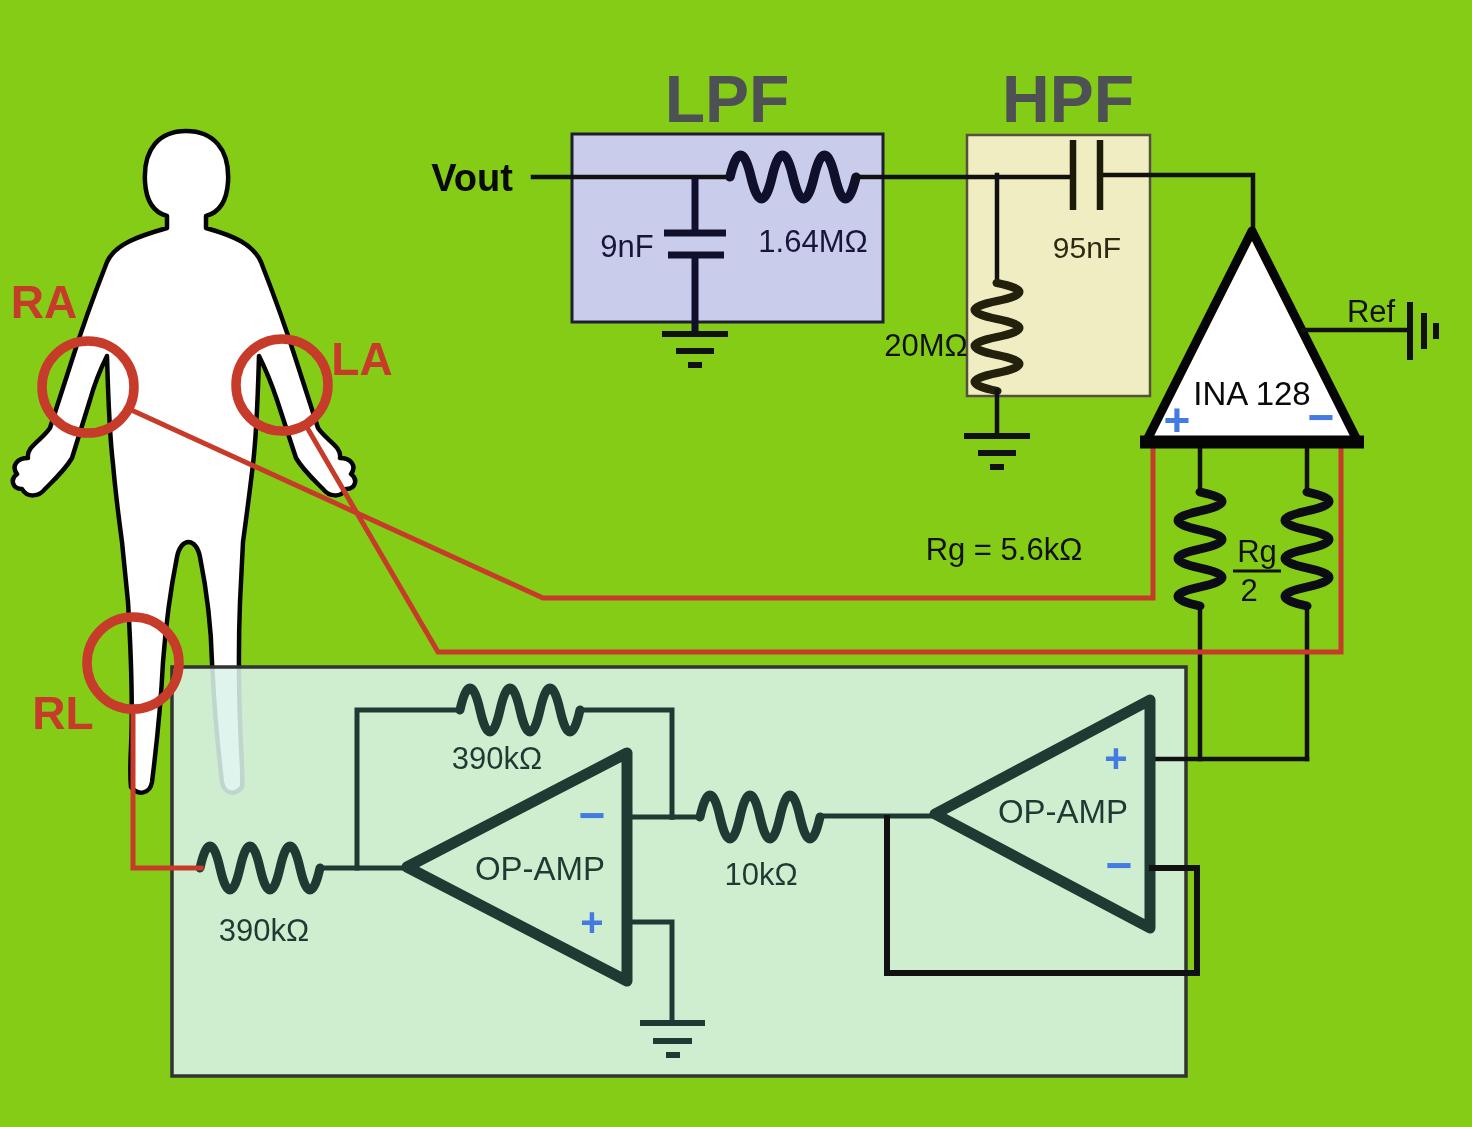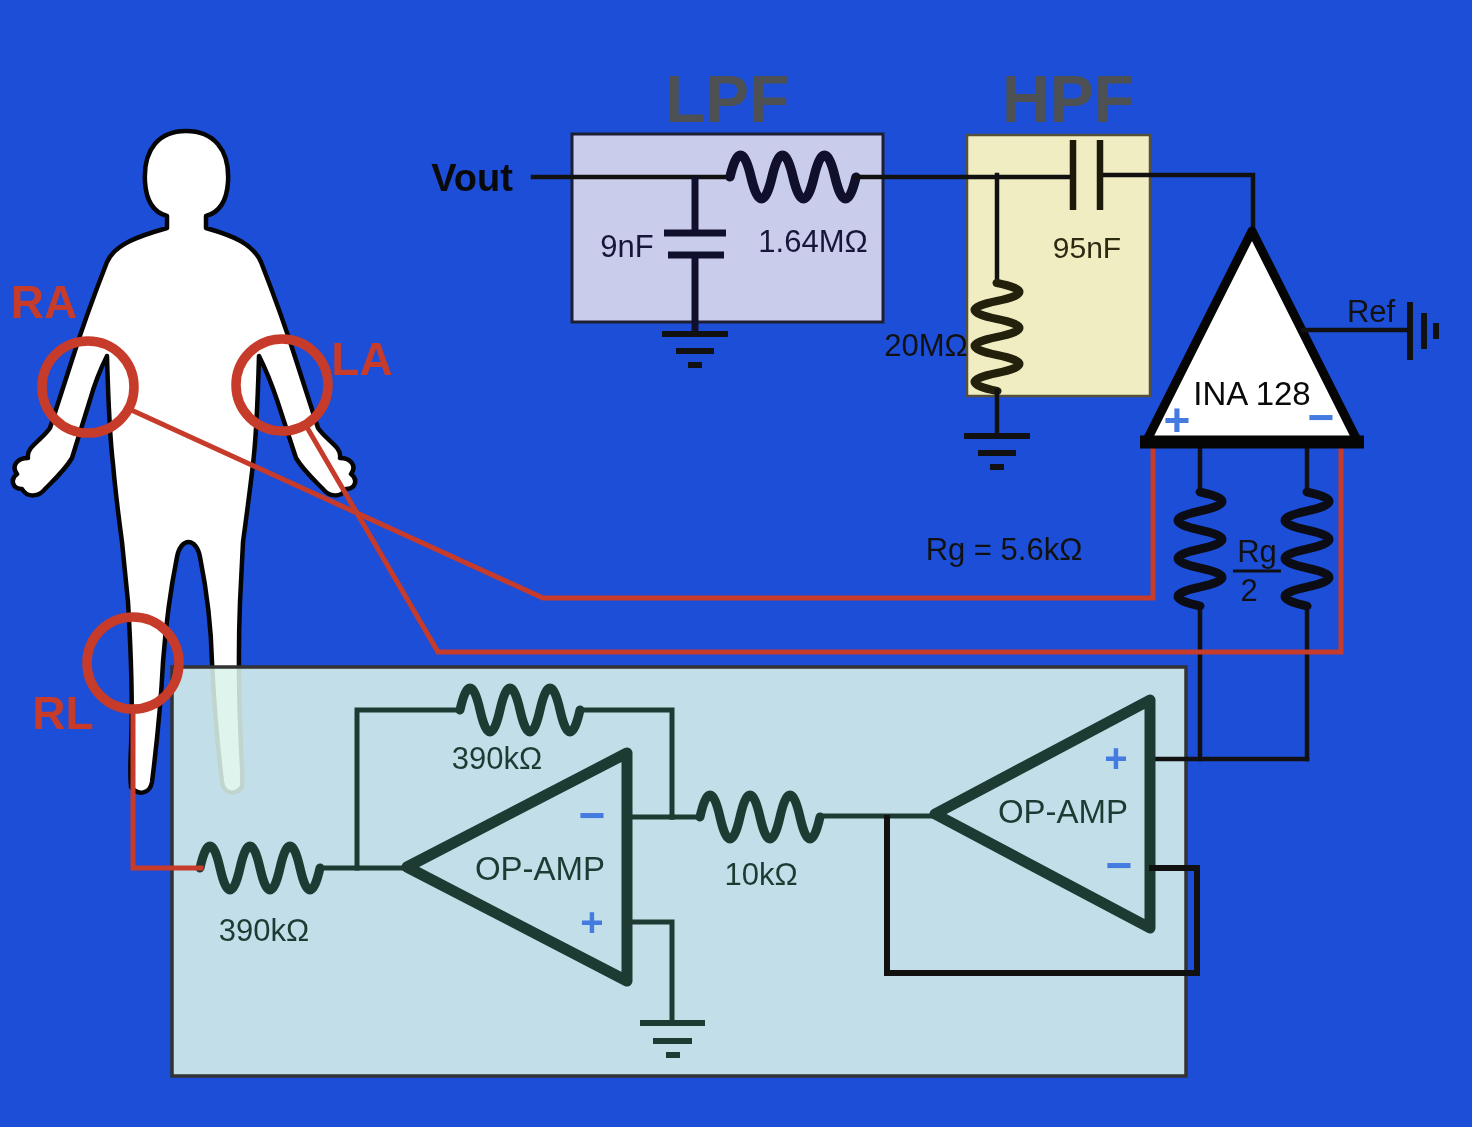--- a/index.html
+++ b/index.html
@@ -1,16 +1,16 @@
 <!DOCTYPE html>
 <html><head>
 <meta charset="utf-8">
 <style>
   html,body{margin:0;padding:0;background:#ffffff;}
-  .stage{position:relative;width:1472px;height:1127px;background:#1d4ed8;overflow:hidden;
+  .stage{position:relative;width:1472px;height:1127px;background:#84cc16;overflow:hidden;
          font-family:"Liberation Sans",sans-serif;}
   svg{display:block;}
   text{font-family:"Liberation Sans",sans-serif;}
   .t-title{font-size:66px;font-weight:bold;fill:#4d5154;}
   .t-vout{font-size:38px;font-weight:bold;fill:#0a0a0a;}
   .t-elec{font-size:46px;font-weight:bold;fill:#c63b2a;}
   .t-lab{font-size:31px;fill:#111111;}
   .t-lab-navy{font-size:31px;fill:#16163a;}
   .t-lab-olive{font-size:30px;fill:#2c2a12;}
   .t-lab-green{font-size:31px;fill:#1e3b33;}

